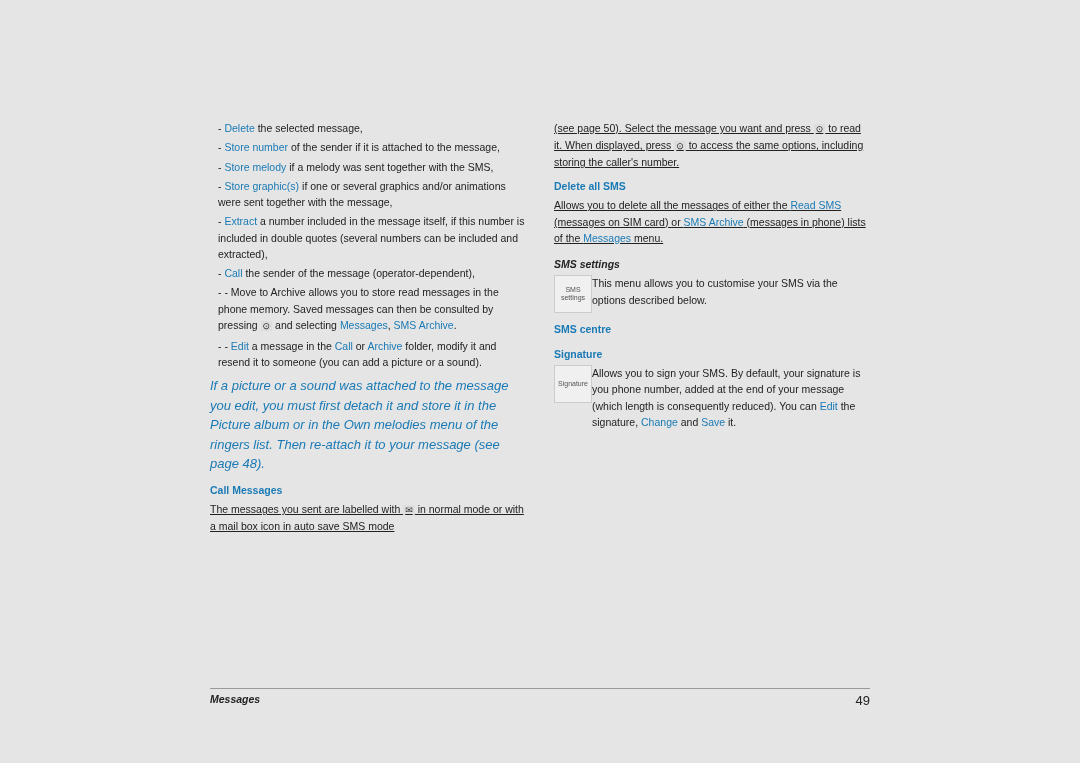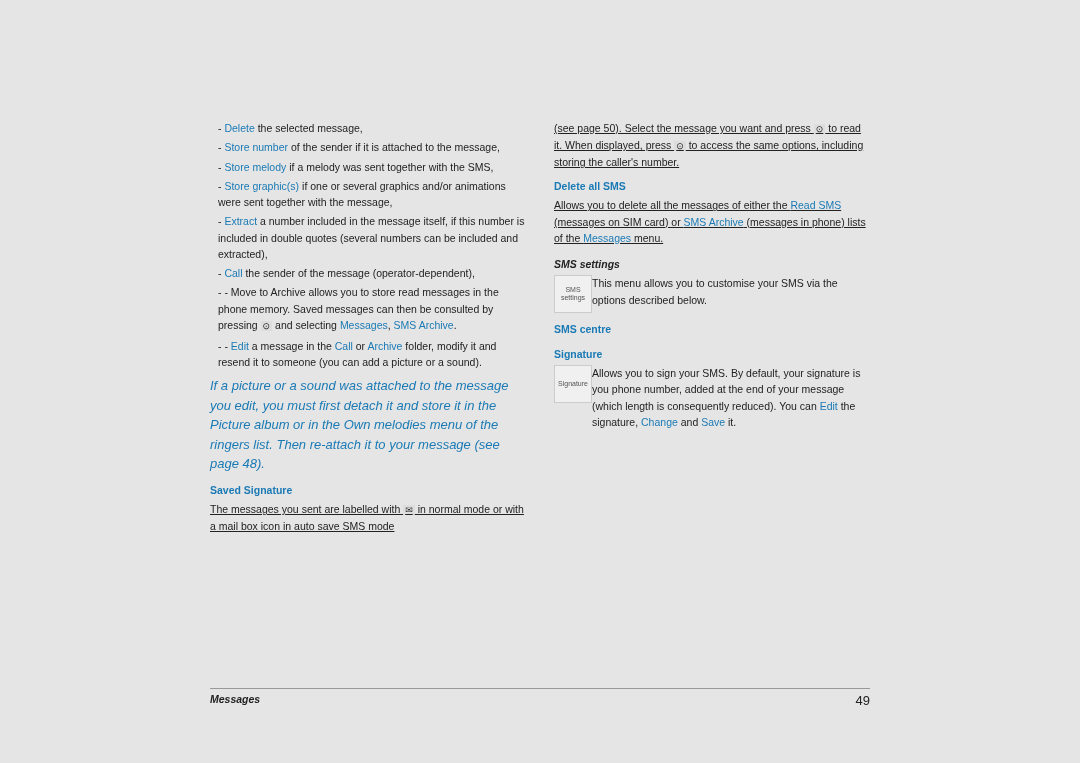--- a/index.html
+++ b/index.html
@@ -144,21 +144,21 @@
 
 
       <div class="bullet-item" style="margin-top:4px;">
         - <span class="blue-link">Edit</span> a message in the <span class="blue-link">Call</span> or <span class="blue-link">Archive</span> folder, modify it and resend it to someone (you can add a picture or a sound).
       </div>
 
       <div class="italic-box" style="margin-top:6px;">
         If a picture or a sound was attached to the message you edit, you must first detach it and store it in the Picture album or in the Own melodies menu of the ringers list. Then re-attach it to your message (see page 48).
       </div>
 
-      <div class="section-heading">Saved Signature</div>
+      <div class="section-heading">Call Messages</div>
       <div class="body-text">
         The messages you sent are labelled with <span style="background:#ddd;padding:0 2px;font-size:9px;">✉</span> in normal mode or with a mail box icon in auto save SMS mode
       </div>
 
     </div>
 
     <div class="right-col">
 
       <div class="body-text">
         (see page 50). Select the message you want and press <span style="background:#ddd;padding:0 2px;font-size:9px;">⊙</span> to read it. When displayed, press <span style="background:#ddd;padding:0 2px;font-size:9px;">⊙</span> to access the same options, including storing the caller's number.

